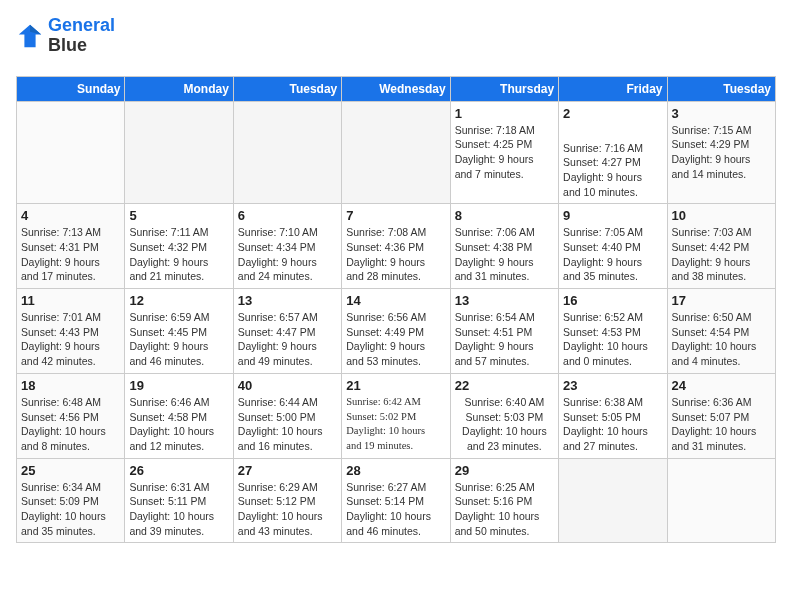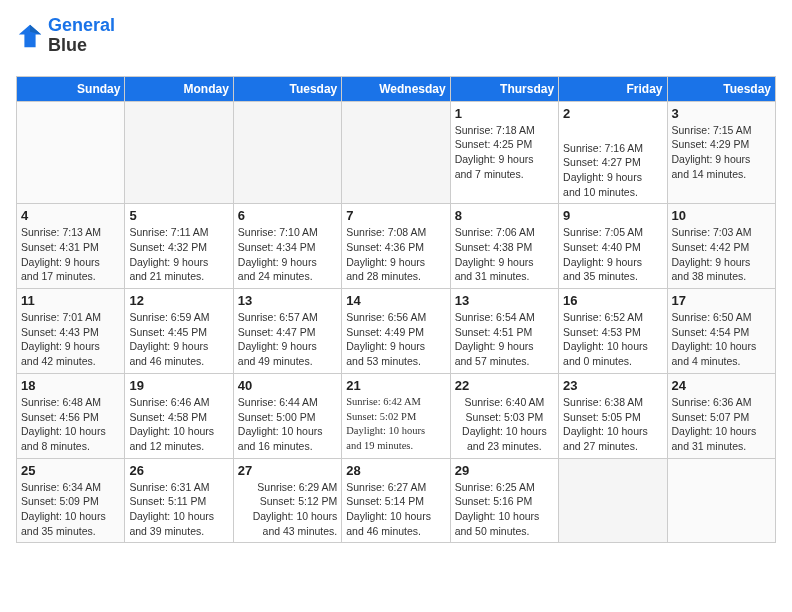--- a/index.html
+++ b/index.html
@@ -310,21 +310,21 @@
         </td>
         <td>
           <div class="day-number">26</div>
           <div class="day-info" style="white-space: pre-line;">Sunrise: 6:31 AM
 Sunset: 5:11 PM
 Daylight: 10 hours
 and 39 minutes.</div>
         </td>
         <td>
           <div class="day-number">27</div>
-          <div class="day-info" style="white-space: pre-line; text-align: right;">Sunrise: 6:29 AM
+          <div class="day-info" style="white-space: pre-line;">Sunrise: 6:29 AM
 Sunset: 5:12 PM
 Daylight: 10 hours
 and 43 minutes.</div>
         </td>
         <td>
           <div class="day-number">28</div>
           <div class="day-info" style="white-space: pre-line;">Sunrise: 6:27 AM
 Sunset: 5:14 PM
 Daylight: 10 hours
 and 46 minutes.</div>

